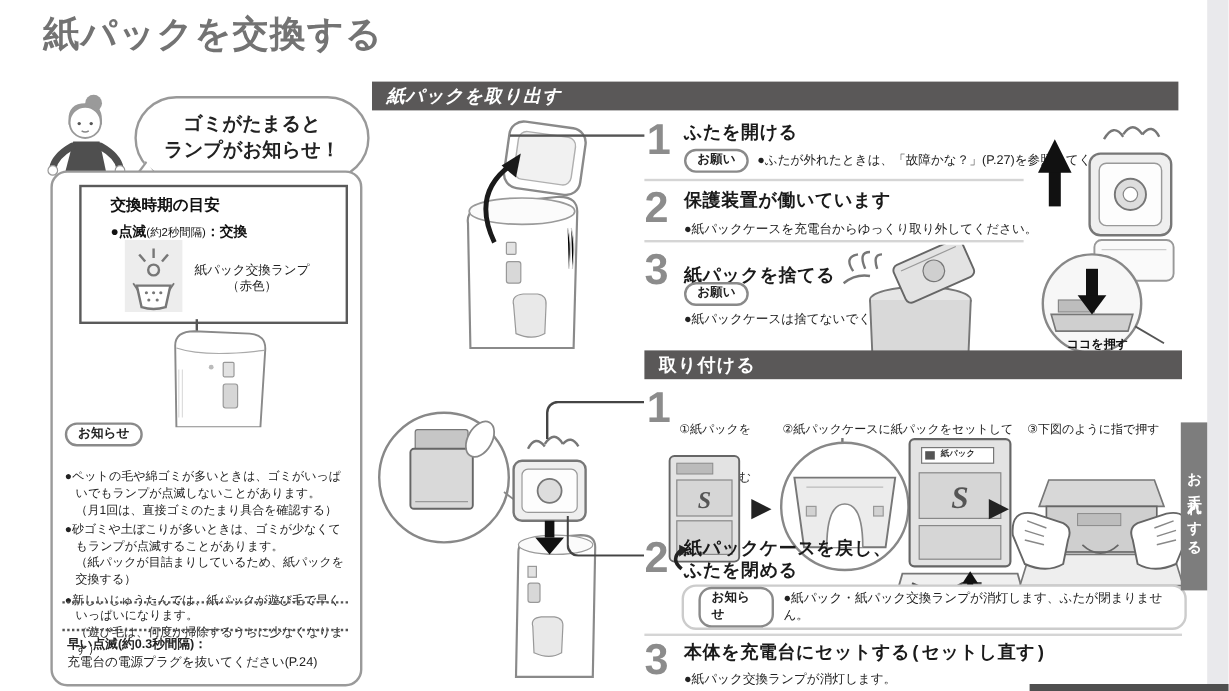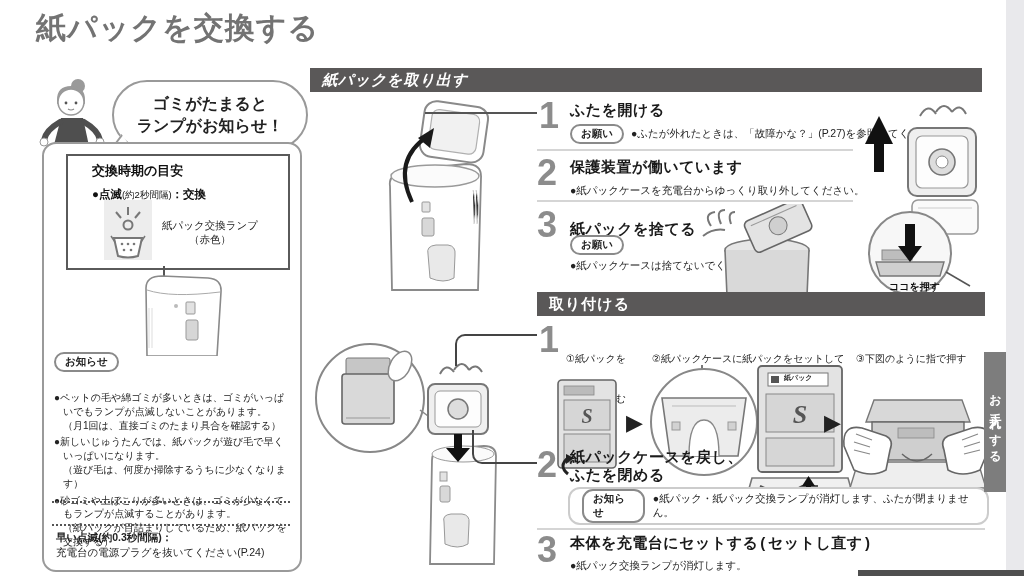--- a/index.html
+++ b/index.html
@@ -112,26 +112,26 @@
     <path d="M33 40 L33 80 M36 40 L36 80" stroke="#ddd" stroke-width="1"></path>
   </svg>
 
   <div class="abs pill" style="left:54px;top:352px;">お知らせ</div>
   <div class="abs bullets" style="left:54px;top:376px;margin-top:15px;">
     <div class="b-item">
       <div class="bullet-main">●ペットの毛や綿ゴミが多いときは、ゴミがいっぱいでもランプが点滅しないことがあります。</div>
       <div class="bullet-sub">（月1回は、直接ゴミのたまり具合を確認する）</div>
     </div>
     <div class="b-item">
+      <div class="bullet-main">●砂ゴミや土ぼこりが多いときは、ゴミが少なくてもランプが点滅することがあります。</div>
+      <div class="bullet-sub">（紙パックが目詰まりしているため、紙パックを交換する）</div>
+    </div>
+    <div class="b-item">
       <div class="bullet-main">●新しいじゅうたんでは、紙パックが遊び毛で早くいっぱいになります。</div>
       <div class="bullet-sub">（遊び毛は、何度か掃除するうちに少なくなります）</div>
-    </div>
-    <div class="b-item">
-      <div class="bullet-main">●砂ゴミや土ぼこりが多いときは、ゴミが少なくてもランプが点滅することがあります。</div>
-      <div class="bullet-sub">（紙パックが目詰まりしているため、紙パックを交換する）</div>
     </div>
   </div>
 
   <div class="abs dotted" style="left:52px;top:501px;width:238px;"></div>
   <div class="abs dotted" style="left:52px;top:524px;width:238px;"></div>
   <div class="abs small-note" style="left:56px;top:530px;font-weight:bold;">早い点滅(約0.3秒間隔)：</div>
   <div class="abs small-note" style="left:56px;top:545px;">充電台の電源プラグを抜いてください(P.24)</div>
 
   <div class="abs hdr-bar" style="left:310px;top:68px;width:660px;height:24px;font-style:italic;">
     <span>紙パックを取り出す</span>

